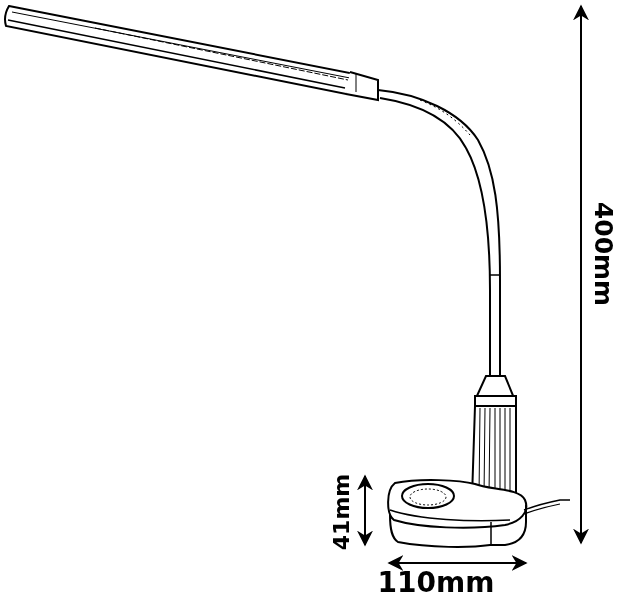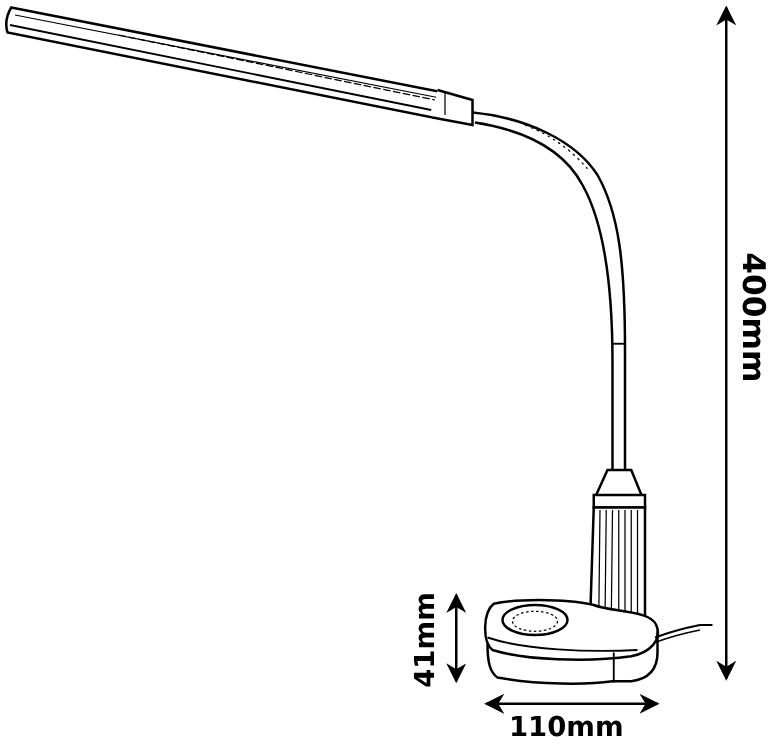--- a/index.html
+++ b/index.html
@@ -1,21 +1,21 @@
 <!DOCTYPE html>
 <html><head>
   <meta charset="utf-8">
   <style>
     html, body { margin: 0; padding: 0; background: #ffffff; }
     body { width: 621px; height: 600px; position: relative; overflow: hidden; font-family: "DejaVu Sans", sans-serif; }
     #drawing { position: absolute; left: 0; top: 0; width: 621px; height: 600px; }
     .lbl { position: absolute; font-family: "DejaVu Sans", sans-serif; font-weight: bold; color: #000; white-space: nowrap; }
     .lbl-height { font-size: 25px; left: 603px; top: 254px; transform: translate(-50%, -50%) rotate(90deg); letter-spacing: 0px; }
     .lbl-base-h { font-size: 22px; left: 341px; top: 512px; transform: translate(-50%, -50%) rotate(-90deg); }
-    .lbl-width { font-size: 22px; left: 453px; top: 582px; transform: translate(-50%, -50%); }
+    .lbl-width { font-size: 28px; left: 436px; top: 582px; transform: translate(-50%, -50%); }
   </style>
 </head>
 <body>
 
 <svg id="drawing" viewBox="0 0 621 600" xmlns="http://www.w3.org/2000/svg">
   <defs>
     <marker id="ah" viewBox="0 0 10 10" refX="9" refY="5" markerWidth="8" markerHeight="8" orient="auto-start-reverse">
       <path d="M0,0 L10,5 L0,10 L3,5 Z" fill="#000"></path>
     </marker>
   </defs>

